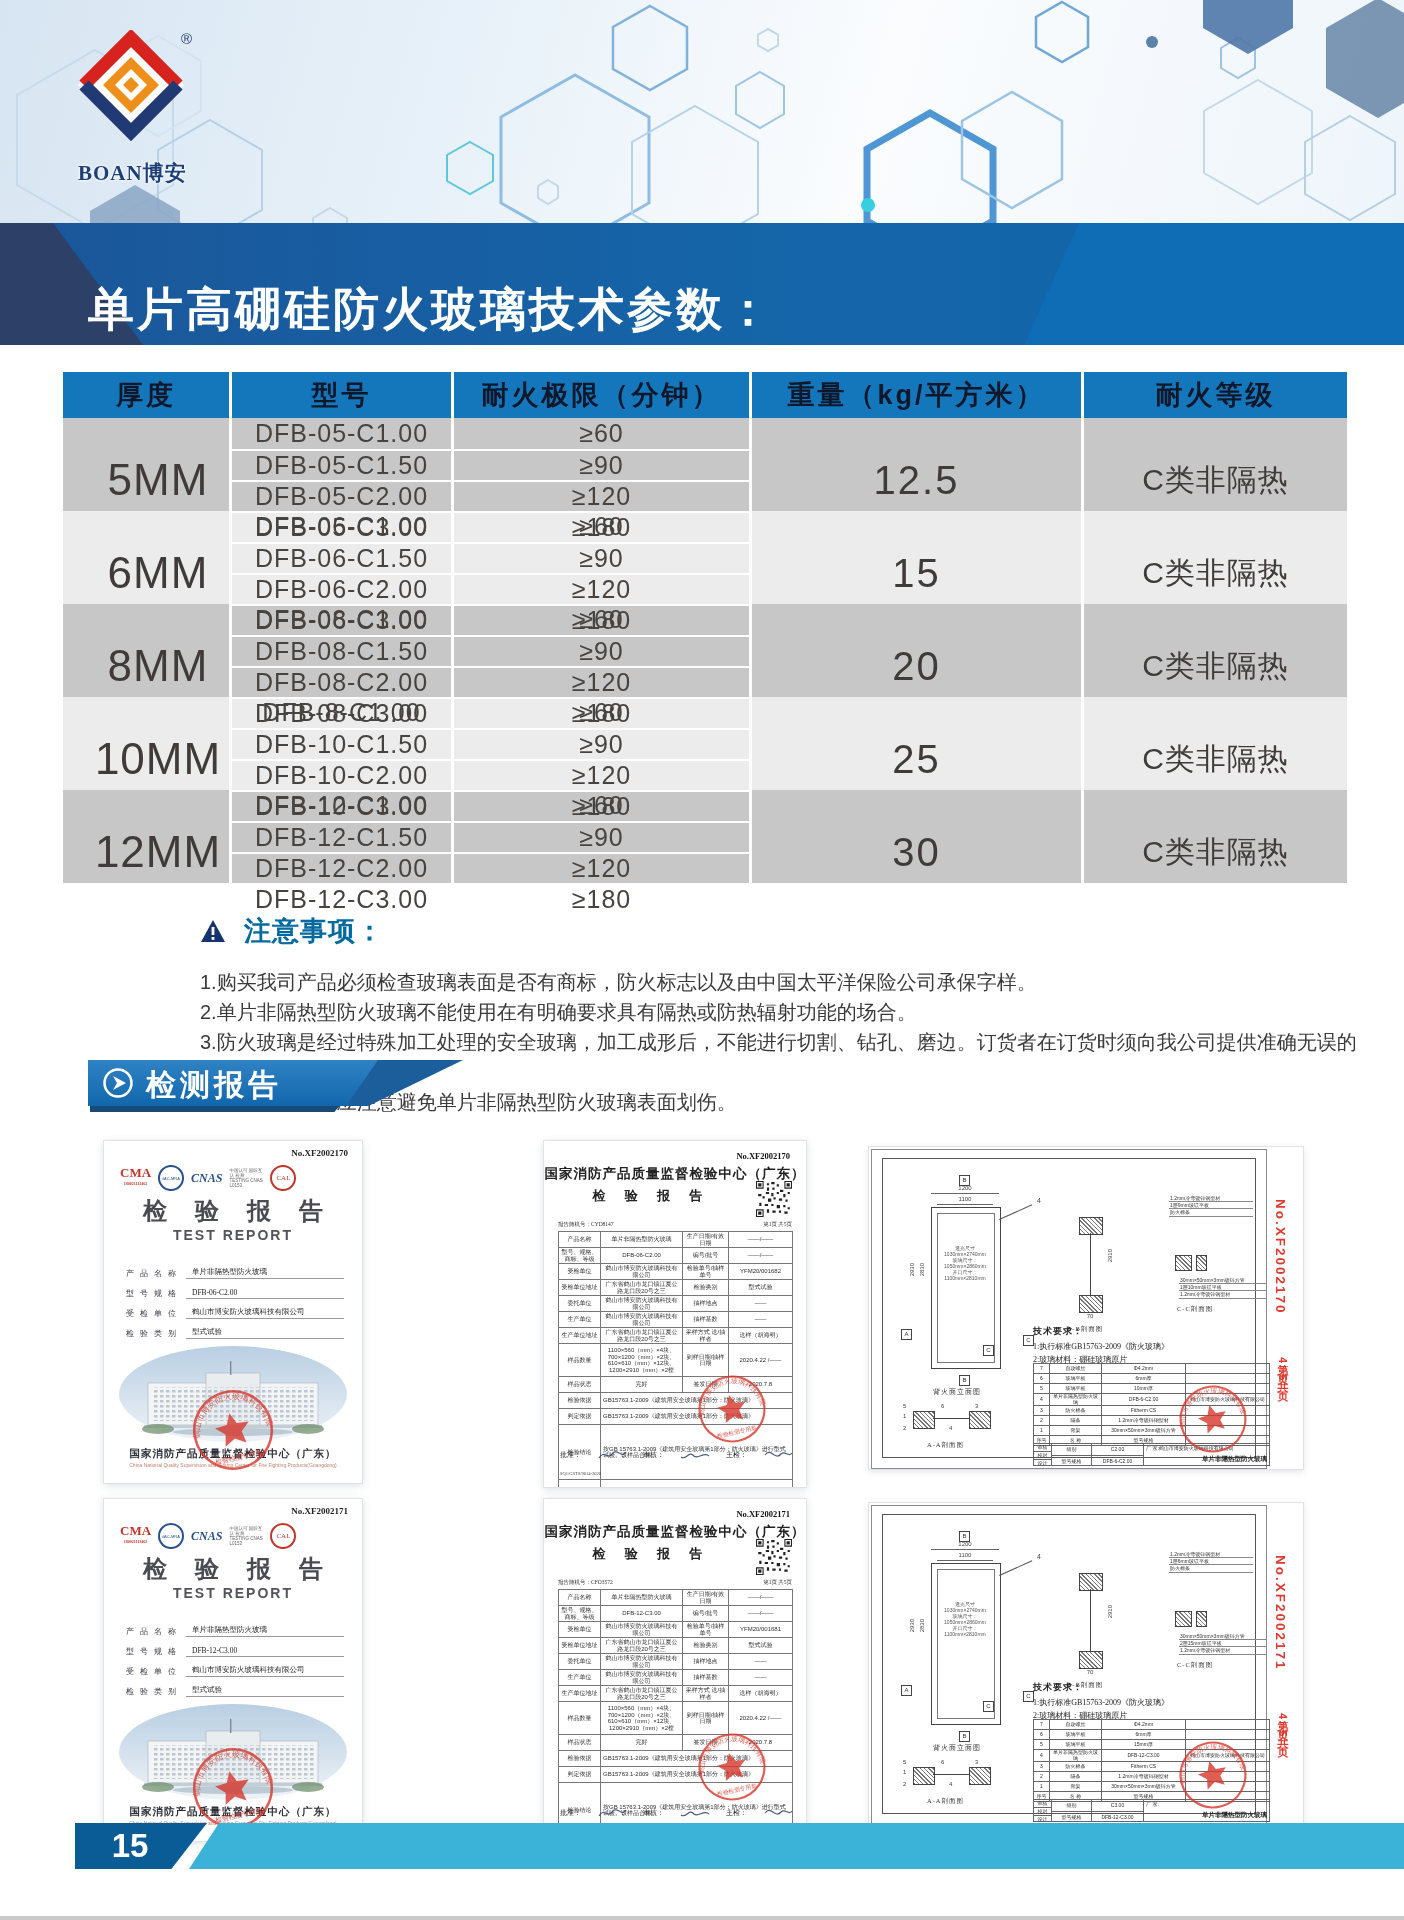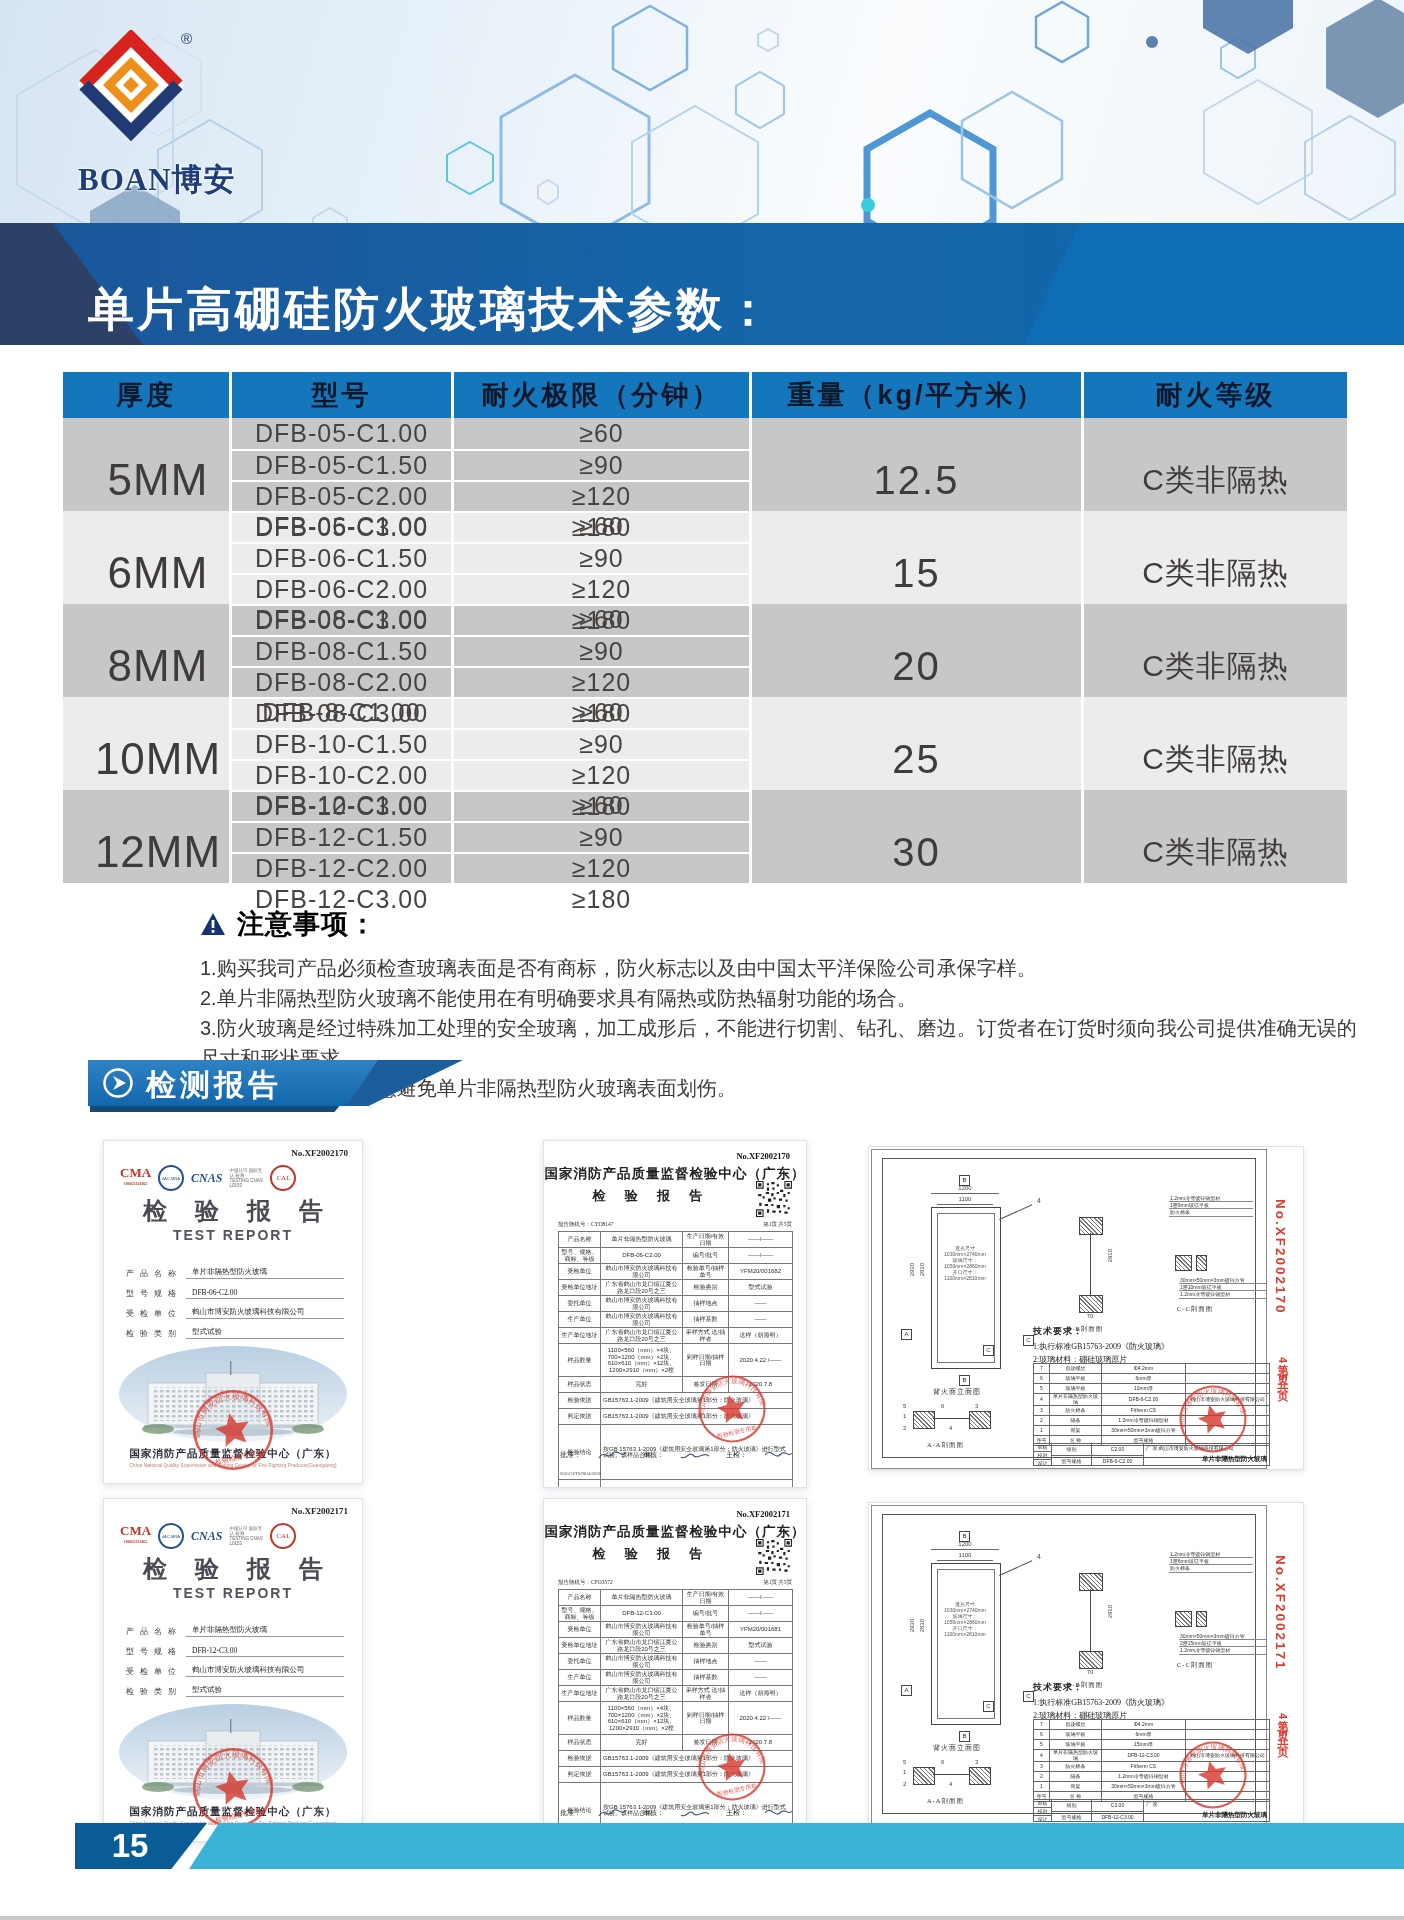--- a/index.html
+++ b/index.html
@@ -4,21 +4,21 @@
 <style>
   html,body{margin:0;padding:0;background:#fff;}
   .page{position:relative;width:1404px;height:1920px;background:#fff;overflow:hidden;
         font-family:"Liberation Sans",sans-serif;color:#3c3c3c;}
   
   .hero{position:absolute;left:0;top:0;width:1404px;height:223px;overflow:hidden;
         background:linear-gradient(105deg,#d7e5f2 0%,#e9f2f9 35%,#fafcfe 62%,#eef5fa 100%);}
   .hero svg.hexes{position:absolute;left:0;top:0;}
   .logo{position:absolute;left:78px;top:30px;width:190px;text-align:left;}
   .logo-mark{display:block;}
-  .logo-text{font-family:"Liberation Serif",serif;font-weight:bold;font-size:31px;color:#1e3f7a;
+  .logo-text{font-family:"Liberation Serif",serif;font-weight:bold;font-size:21px;color:#1e3f7a;
              letter-spacing:1px;margin-top:4px;text-shadow:0 0 3px #fff,0 0 3px #fff;}
   
   .title-banner{position:absolute;left:0;top:223px;width:1404px;height:122px;
         background:linear-gradient(90deg,#1b5699 0%,#1565a9 55%,#1166ac 100%);}
   .title-banner::before{content:"";position:absolute;left:0;top:0;width:160px;height:100%;
         background:#2c4068;clip-path:polygon(0 0,53px 0,143px 100%,0 100%);}
   .title-banner::after{content:"";position:absolute;right:0;top:0;width:380px;height:100%;
         background:#0e6db5;clip-path:polygon(55px 0,100% 0,100% 100%,0 100%);}
   .title-banner h1{position:absolute;left:88px;top:56px;margin:0;z-index:2;color:#fff;
         font-size:46px;font-weight:bold;letter-spacing:3px;}
@@ -36,21 +36,21 @@
   .cell-thickness{font-size:44px;letter-spacing:1px;margin-left:24px;}
   .cell-weight{font-size:40px;letter-spacing:2px;}
   .cell-rating{font-size:30px;letter-spacing:1px;}
   .subcol{display:grid;grid-template-rows:repeat(4,1fr);border-left:3px solid #fff;}
   .srow{display:flex;align-items:center;justify-content:center;font-size:25px;color:#474340;
         border-top:2px solid #fff;overflow:hidden;letter-spacing:1px;}
   .srow:first-child{border-top:none;}
   
   .notes{position:absolute;left:200px;top:905px;width:1160px;}
   .notes-head{display:flex;align-items:center;gap:10px;}
-  .notes-head h2{margin:1px;font-size:27px;color:#000000;letter-spacing:1px;}
+  .notes-head h2{margin:8px;font-size:27px;color:#0369a1;letter-spacing:1px;}
   .nlist{list-style:none;margin:10px 0 0 0;padding:0;}
   .nitem{font-size:20px;color:#3a3a3a;line-height:30px;}
   
   .sec-banner{position:absolute;left:88px;top:1060px;width:420px;height:56px;}
   .sb-accent{position:absolute;left:240px;top:0;width:135px;height:46px;background:#1c5e9b;
         clip-path:polygon(0 0,100% 0,30% 100%,0 100%);}
   .sb-shadow{position:absolute;left:2px;top:43px;width:252px;height:9px;background:#174a77;
         clip-path:polygon(0 0,100% 0,97% 100%,0 100%);}
   .sb-main{position:absolute;left:0;top:0;width:290px;height:46px;
         background:linear-gradient(180deg,#2f83c4,#1266ab);

